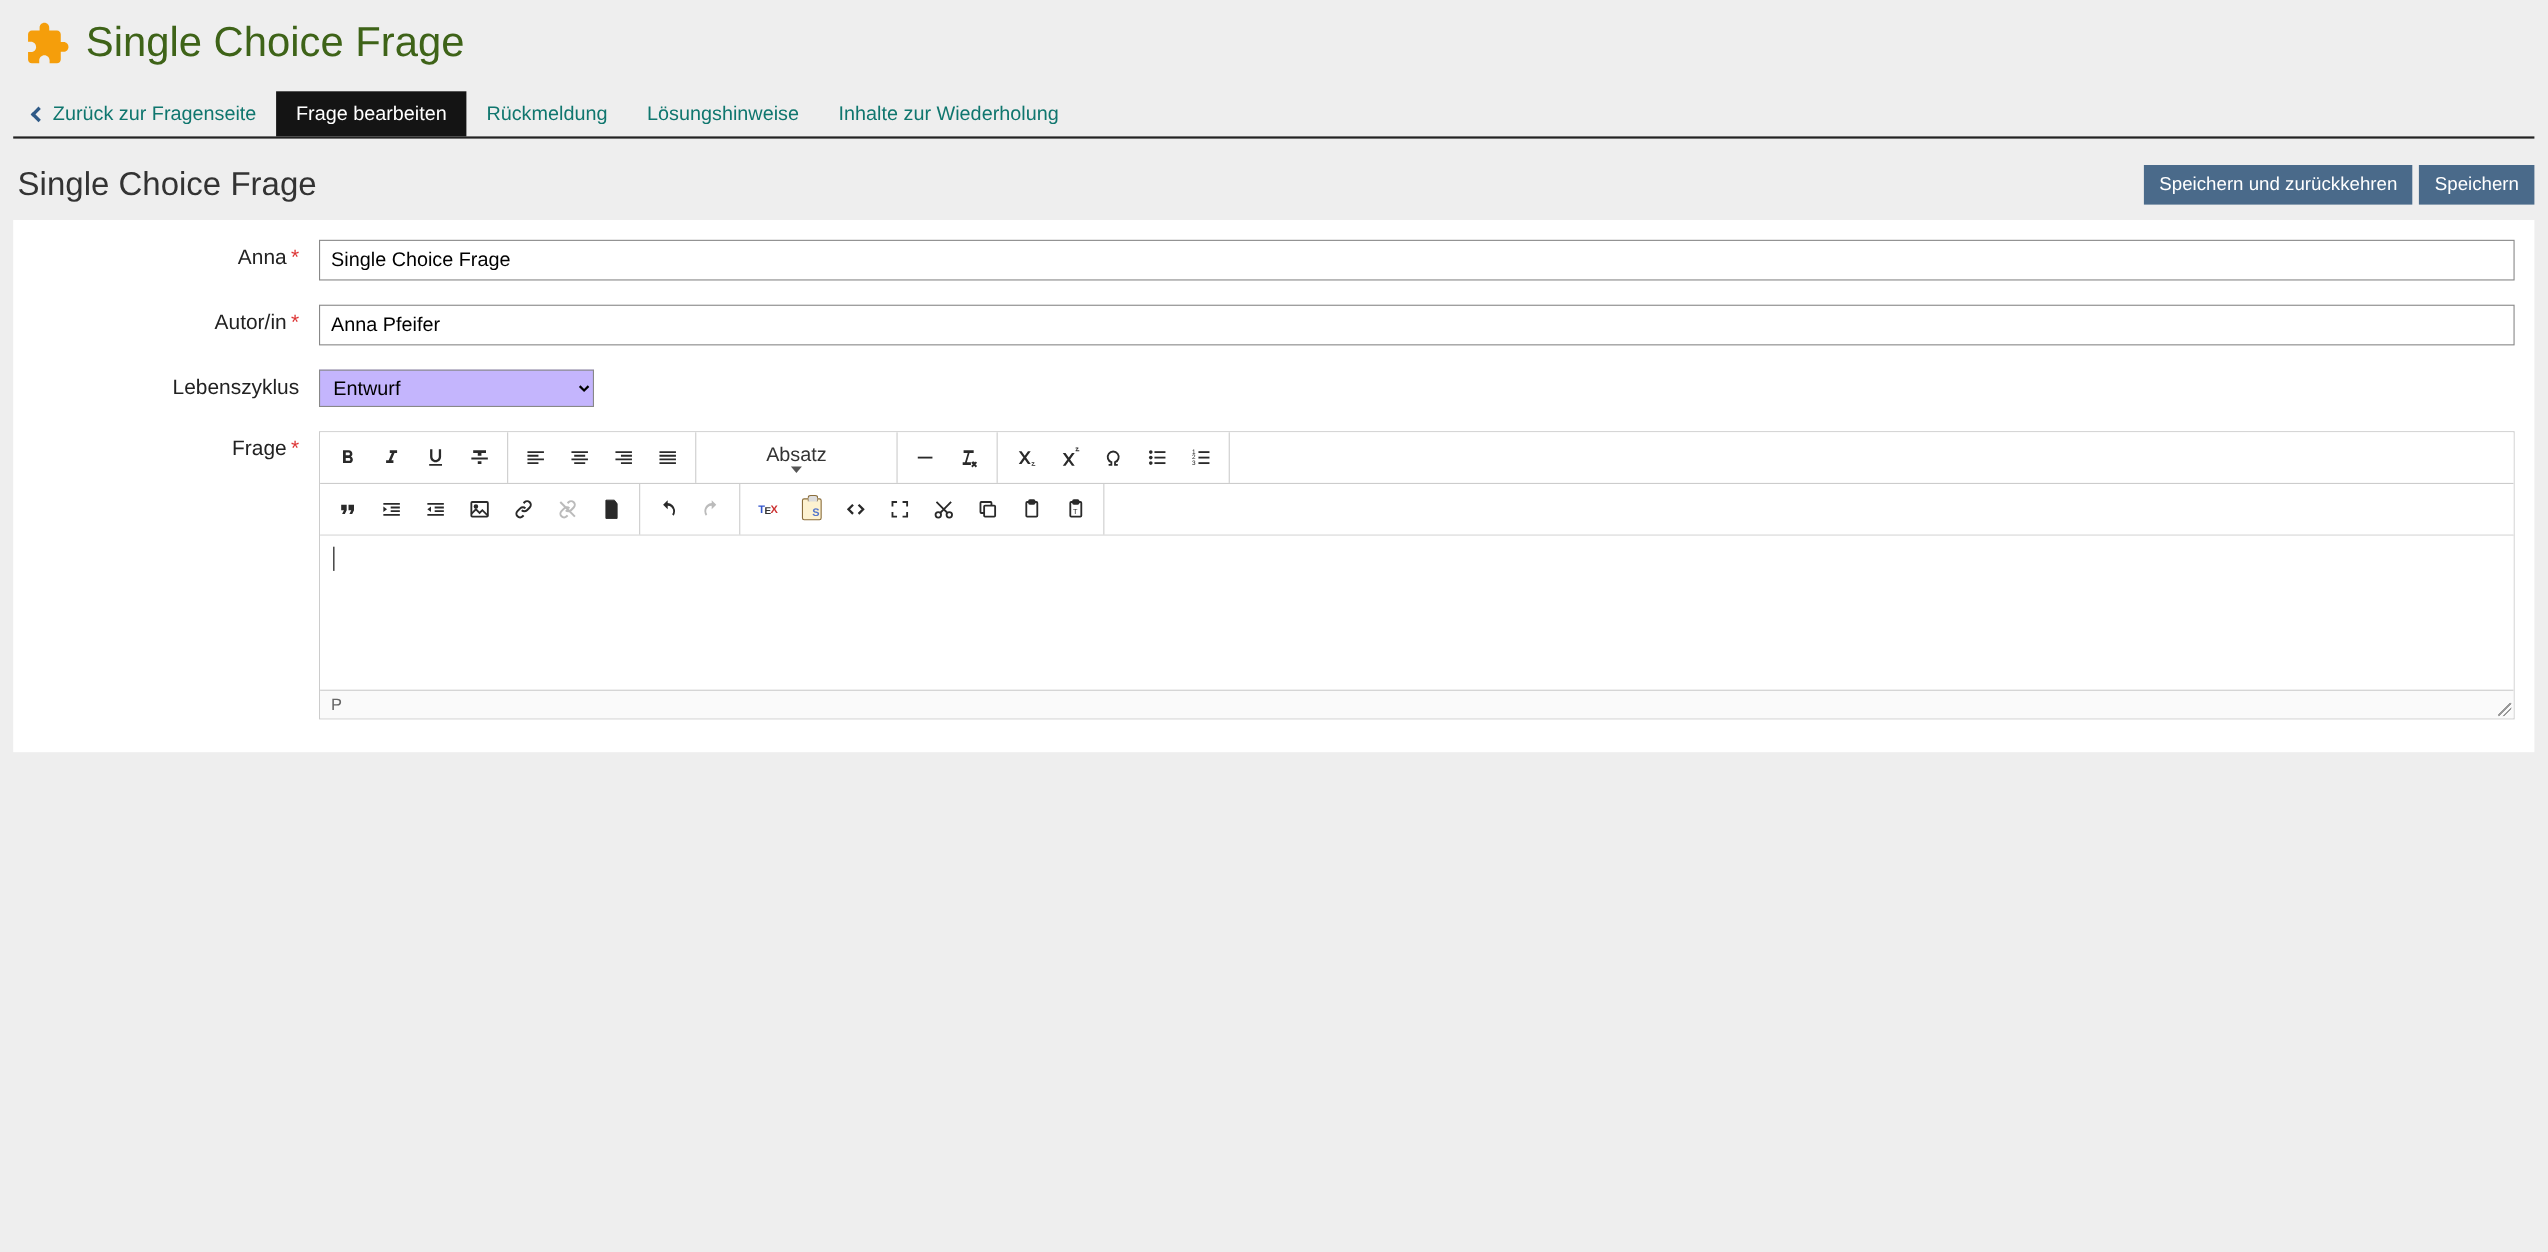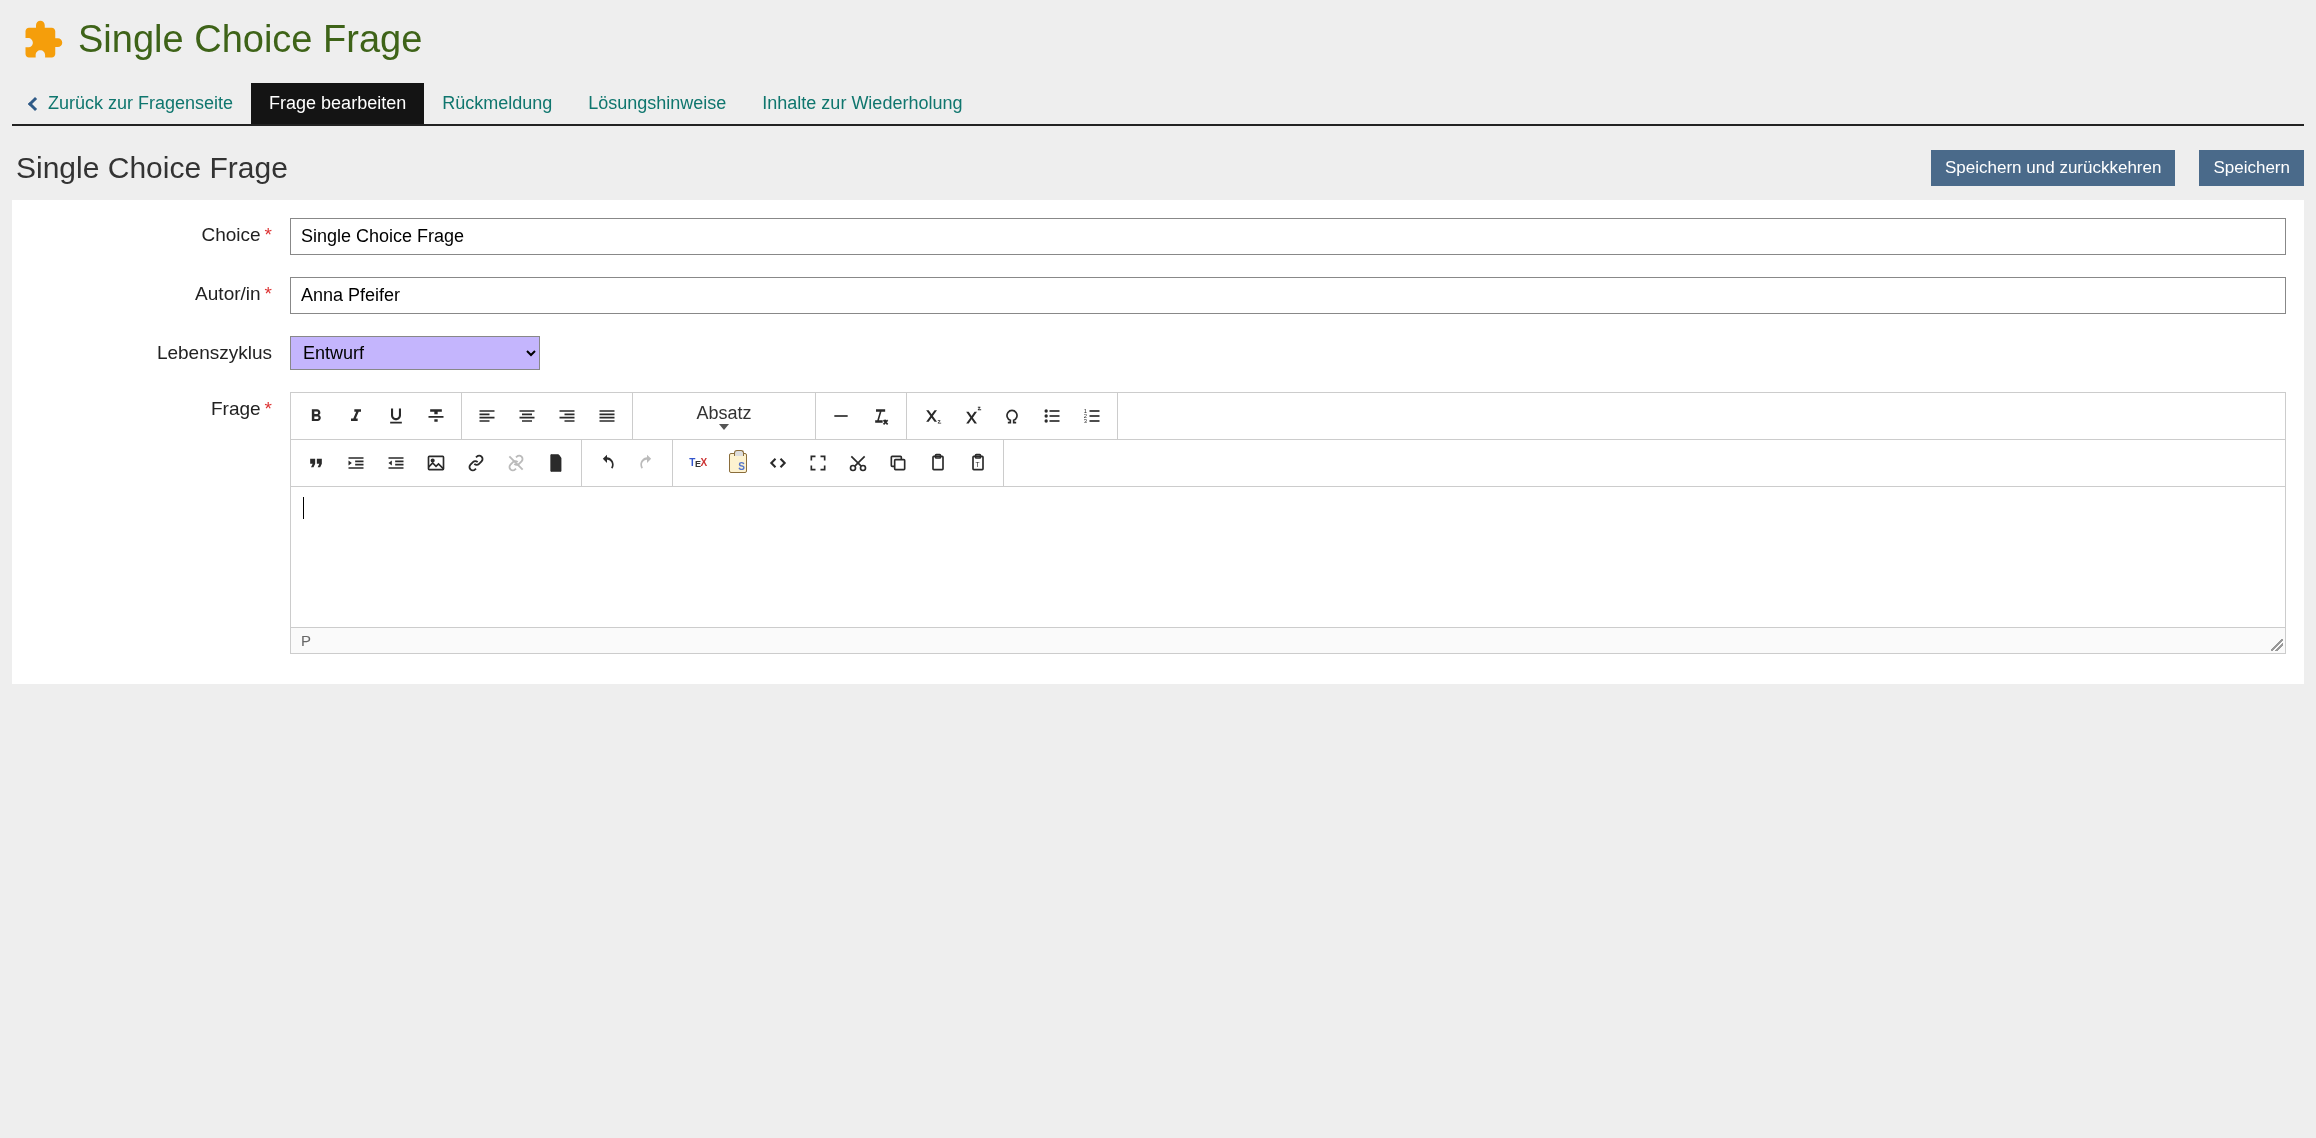--- a/index.html
+++ b/index.html
@@ -60,21 +60,21 @@
       display: flex;
       justify-content: space-between;
       align-items: center;
       padding: 24px 12px 14px 16px;
     }
     .form-title {
       font-size: 30px;
       font-weight: 400;
       color: #333;
     }
-    .btn-group { display: flex; gap: 24px; }
+    .btn-group { display: flex; gap: 6px; }
     .btn {
       background: #4a6a8a;
       color: #fff;
       border: none;
       padding: 8px 14px;
       font-size: 17px;
       cursor: pointer;
     }
     .form-area {
       background: #fff;
@@ -264,21 +264,21 @@
     <div class="btn-group">
       <button class="btn">Speichern und zurückkehren</button>
       <button class="btn">Speichern</button>
     </div>
   </div>
 
   <div class="form-area">
 
     <div class="form-row">
       <label class="form-label">
-        <span>Choice</span><span class="req">*</span>
+        <span>Anna</span><span class="req">*</span>
       </label>
       <div class="form-field">
         <input class="text-input" value="Single Choice Frage" style="">
       </div>
     </div>
 
     <div class="form-row">
       <label class="form-label">
         <span>Autor/in</span><span class="req">*</span>
       </label>

